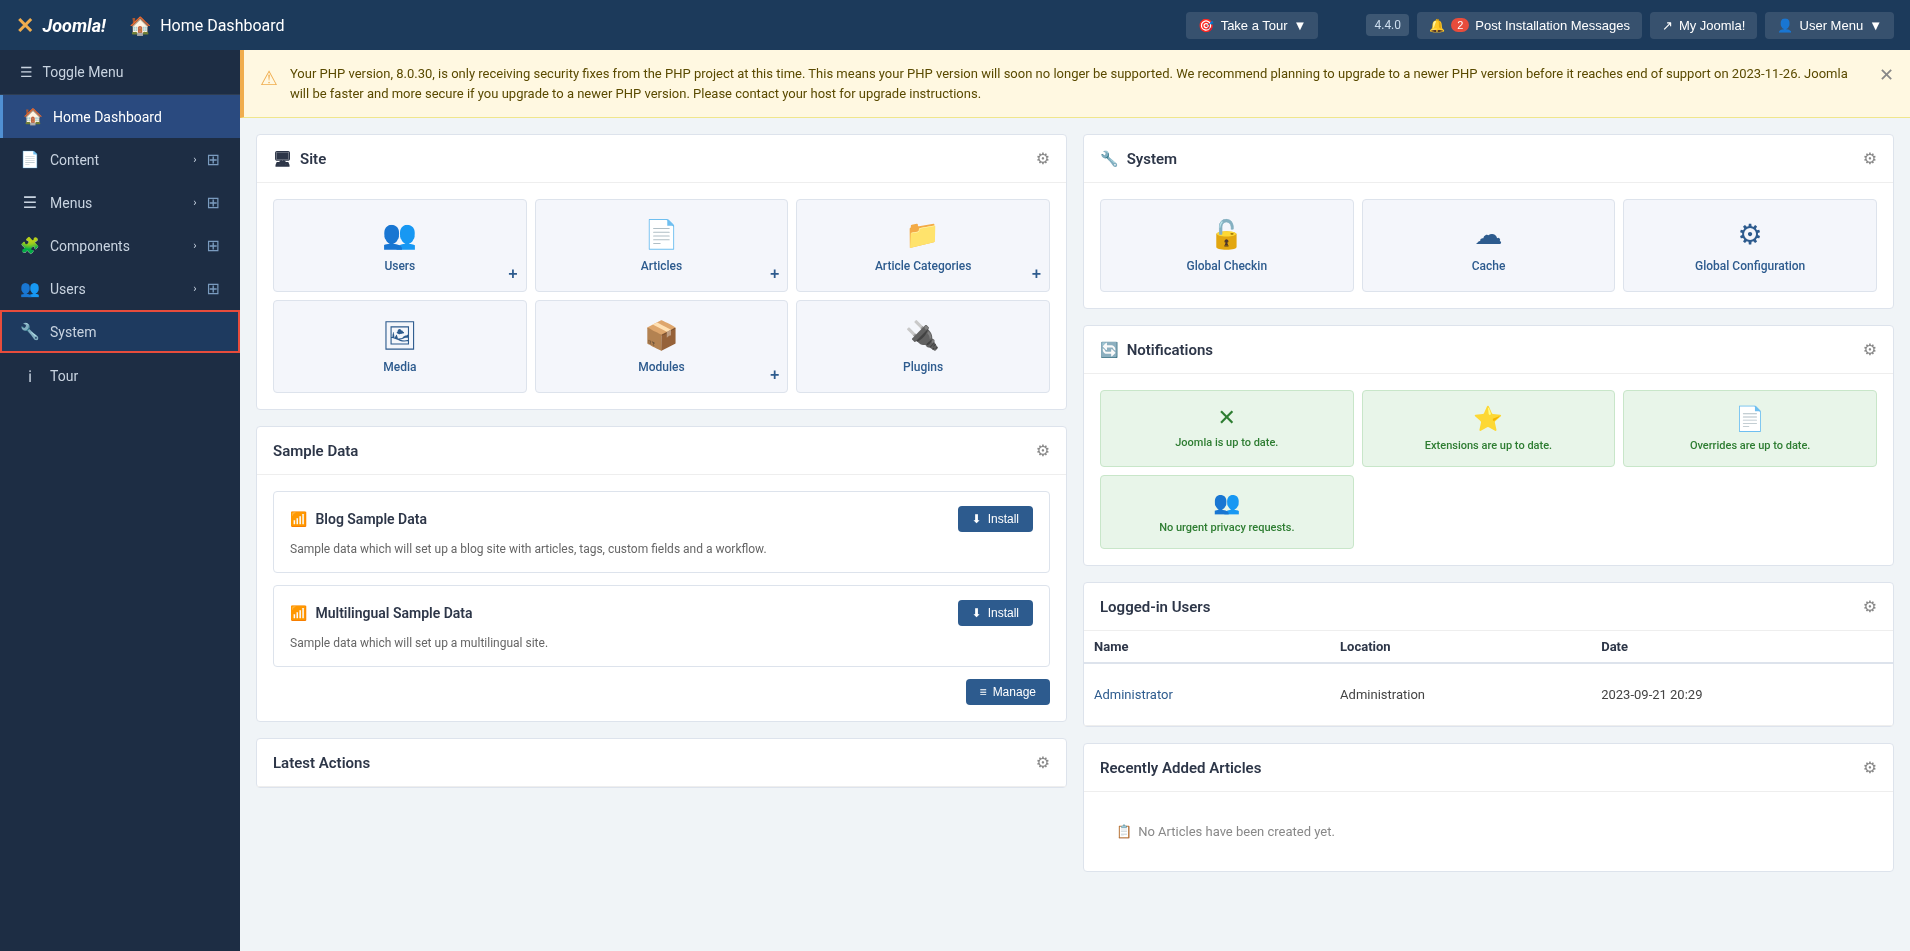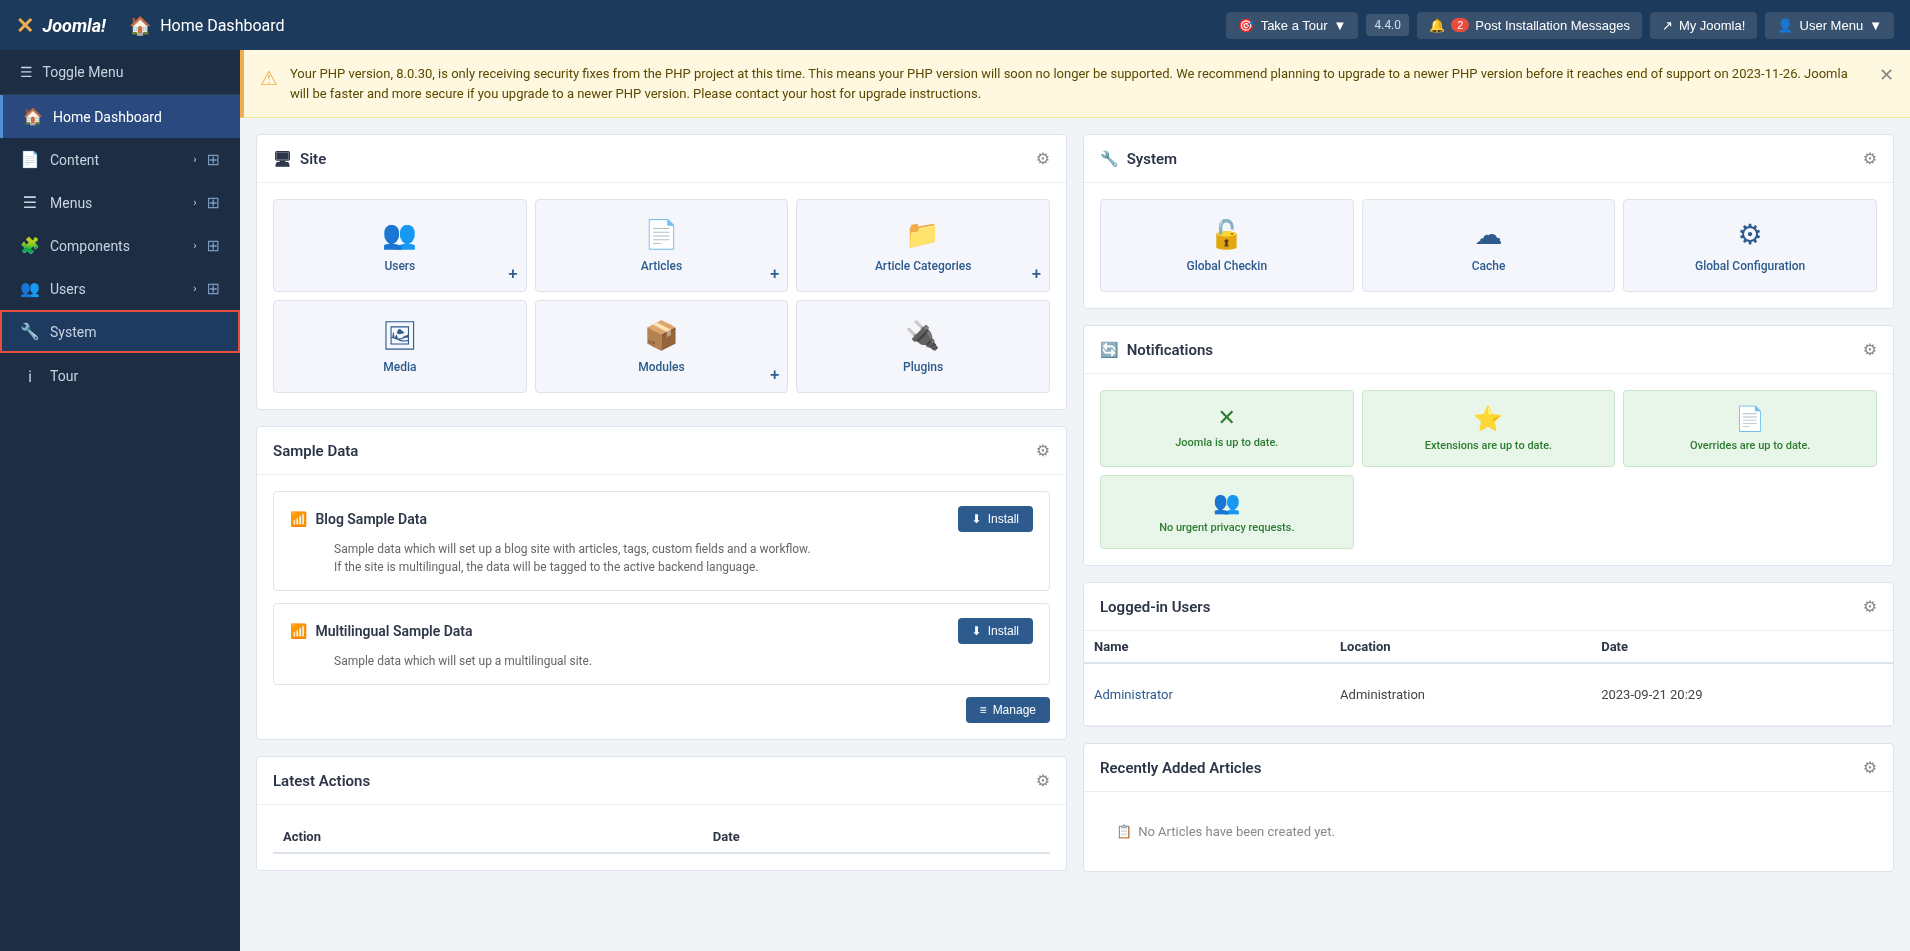--- a/index.html
+++ b/index.html
@@ -5,21 +5,21 @@
     * { box-sizing: border-box; margin: 0; padding: 0; }
     body { font-family: -apple-system, BlinkMacSystemFont, 'Segoe UI', Roboto, sans-serif; font-size: 14px; background: #f0f4f7; color: #2d3648; overflow-x: hidden; }
 
     
     .topbar { display: flex; align-items: center; background: #1c3a5b; color: #fff; height: 50px; padding: 0 16px; gap: 12px; position: relative; z-index: 100; }
     .topbar-logo { display: flex; align-items: center; gap: 8px; font-size: 18px; font-weight: bold; color: #fff; margin-right: 12px; }
     .topbar-title { display: flex; align-items: center; gap: 8px; font-size: 16px; color: #fff; flex: 1; }
     .topbar-actions { display: flex; align-items: center; gap: 8px; }
     .topbar-btn { display: flex; align-items: center; gap: 6px; background: rgba(255,255,255,0.12); border: none; color: #fff; padding: 6px 12px; border-radius: 4px; cursor: pointer; font-size: 13px; white-space: nowrap; }
     .topbar-btn .badge { background: #e74c3c; color: #fff; border-radius: 10px; padding: 1px 6px; font-size: 11px; }
-    .version-badge { background: rgba(255,255,255,0.15); padding: 4px 8px; border-radius: 4px; font-size: 12px; color: #cde; }
+    .version-badge { background: rgba(255,255,255,0.15); padding: 4px 8px; border-radius: 4px; font-size: 12px; color: #cde; margin-left: 40px; }
 
     
     .layout { display: flex; height: calc(100vh - 50px); overflow: hidden; }
 
     
     .sidebar { width: 240px; background: #1d2d44; color: #c8d3e0; flex-shrink: 0; overflow-y: auto; }
     .sidebar-item { display: flex; align-items: center; gap: 10px; padding: 12px 20px; cursor: pointer; position: relative; font-size: 14px; color: #c8d3e0; text-decoration: none; }
     .sidebar-item.active { background: #2a4a7f; color: #fff; border-left: 3px solid #5090d3; }
     .sidebar-item .arrow { margin-left: auto; font-size: 11px; }
     .sidebar-item .grid-icon { font-size: 16px; color: #7a9bbf; }
@@ -49,21 +49,21 @@
     .quick-icons { display: grid; grid-template-columns: repeat(3, 1fr); gap: 8px; }
     .quick-icon-item { background: #f4f6fb; border: 1px solid #dde3ec; border-radius: 4px; padding: 18px 12px; display: flex; flex-direction: column; align-items: center; gap: 8px; cursor: pointer; position: relative; text-align: center; }
     .quick-icon-item .icon-symbol { font-size: 28px; color: #2d5b8e; }
     .quick-icon-item .icon-label { font-size: 12px; color: #2d5b8e; font-weight: 500; }
     .quick-icon-item .add-btn { position: absolute; bottom: 8px; right: 8px; background: none; border: none; color: #2d5b8e; font-size: 16px; cursor: pointer; font-weight: bold; }
 
     
     .sample-item { border: 1px solid #dde3ec; border-radius: 4px; padding: 14px 16px; margin-bottom: 12px; }
     .sample-item-header { display: flex; align-items: center; justify-content: space-between; margin-bottom: 8px; }
     .sample-item-title { display: flex; align-items: center; gap: 8px; font-weight: 600; font-size: 14px; color: #2d3648; }
-    .sample-item-desc { font-size: 12px; color: #666; line-height: 1.5; margin-left: 44px; }
+    .sample-item-desc { font-size: 12px; color: #666; line-height: 1.5; }
     .install-btn { background: #2d5b8e; color: #fff; border: none; padding: 6px 14px; border-radius: 4px; cursor: pointer; font-size: 12px; display: flex; align-items: center; gap: 6px; }
     .manage-row { text-align: right; margin-top: 8px; }
     .manage-btn { background: #2d5b8e; color: #fff; border: none; padding: 6px 14px; border-radius: 4px; cursor: pointer; font-size: 12px; display: flex; align-items: center; gap: 6px; margin-left: auto; }
 
     
     .system-icons { display: grid; grid-template-columns: repeat(3, 1fr); gap: 8px; }
 
     
     .notifications-grid { display: grid; grid-template-columns: repeat(3, 1fr); gap: 8px; margin-bottom: 8px; }
     .notif-item { background: #e8f5e9; border: 1px solid #c8e6c9; border-radius: 4px; padding: 14px 12px; display: flex; flex-direction: column; align-items: center; gap: 6px; text-align: center; cursor: pointer; }
@@ -256,21 +256,20 @@
                   <span style="color:#2d5b8e;">📶</span>
                   <span>Blog Sample Data</span>
                 </div>
                 <button class="install-btn">
                   <span>⬇</span>
                   <span>Install</span>
                 </button>
               </div>
               <div class="sample-item-desc">
                 <div>Sample data which will set up a blog site with articles, tags, custom fields and a workflow.</div>
-                <div>If the site is multilingual, the data will be tagged to the active backend language.</div>
               </div>
             </div>
 
             <div class="sample-item">
               <div class="sample-item-header">
                 <div class="sample-item-title">
                   <span style="color:#2d5b8e;">📶</span>
                   <span>Multilingual Sample Data</span>
                 </div>
                 <button class="install-btn">
@@ -291,31 +290,20 @@
             </div>
           </div>
         </div>
 
         <div class="panel">
           <div class="panel-header">
             <div class="panel-title">
               <span>Latest Actions</span>
             </div>
             <button class="gear-btn">⚙</button>
-          </div>
-          <div class="panel-body">
-            <table class="actions-table">
-              <thead>
-                <tr>
-                  <th>Action</th>
-                  <th>Date</th>
-                </tr>
-              </thead>
-              <tbody></tbody>
-            </table>
           </div>
         </div>
       </div>
 
       <div style="display:flex; flex-direction:column; gap:16px;">
 
         <div class="panel">
           <div class="panel-header">
             <div class="panel-title">
               <span>🔧</span>

